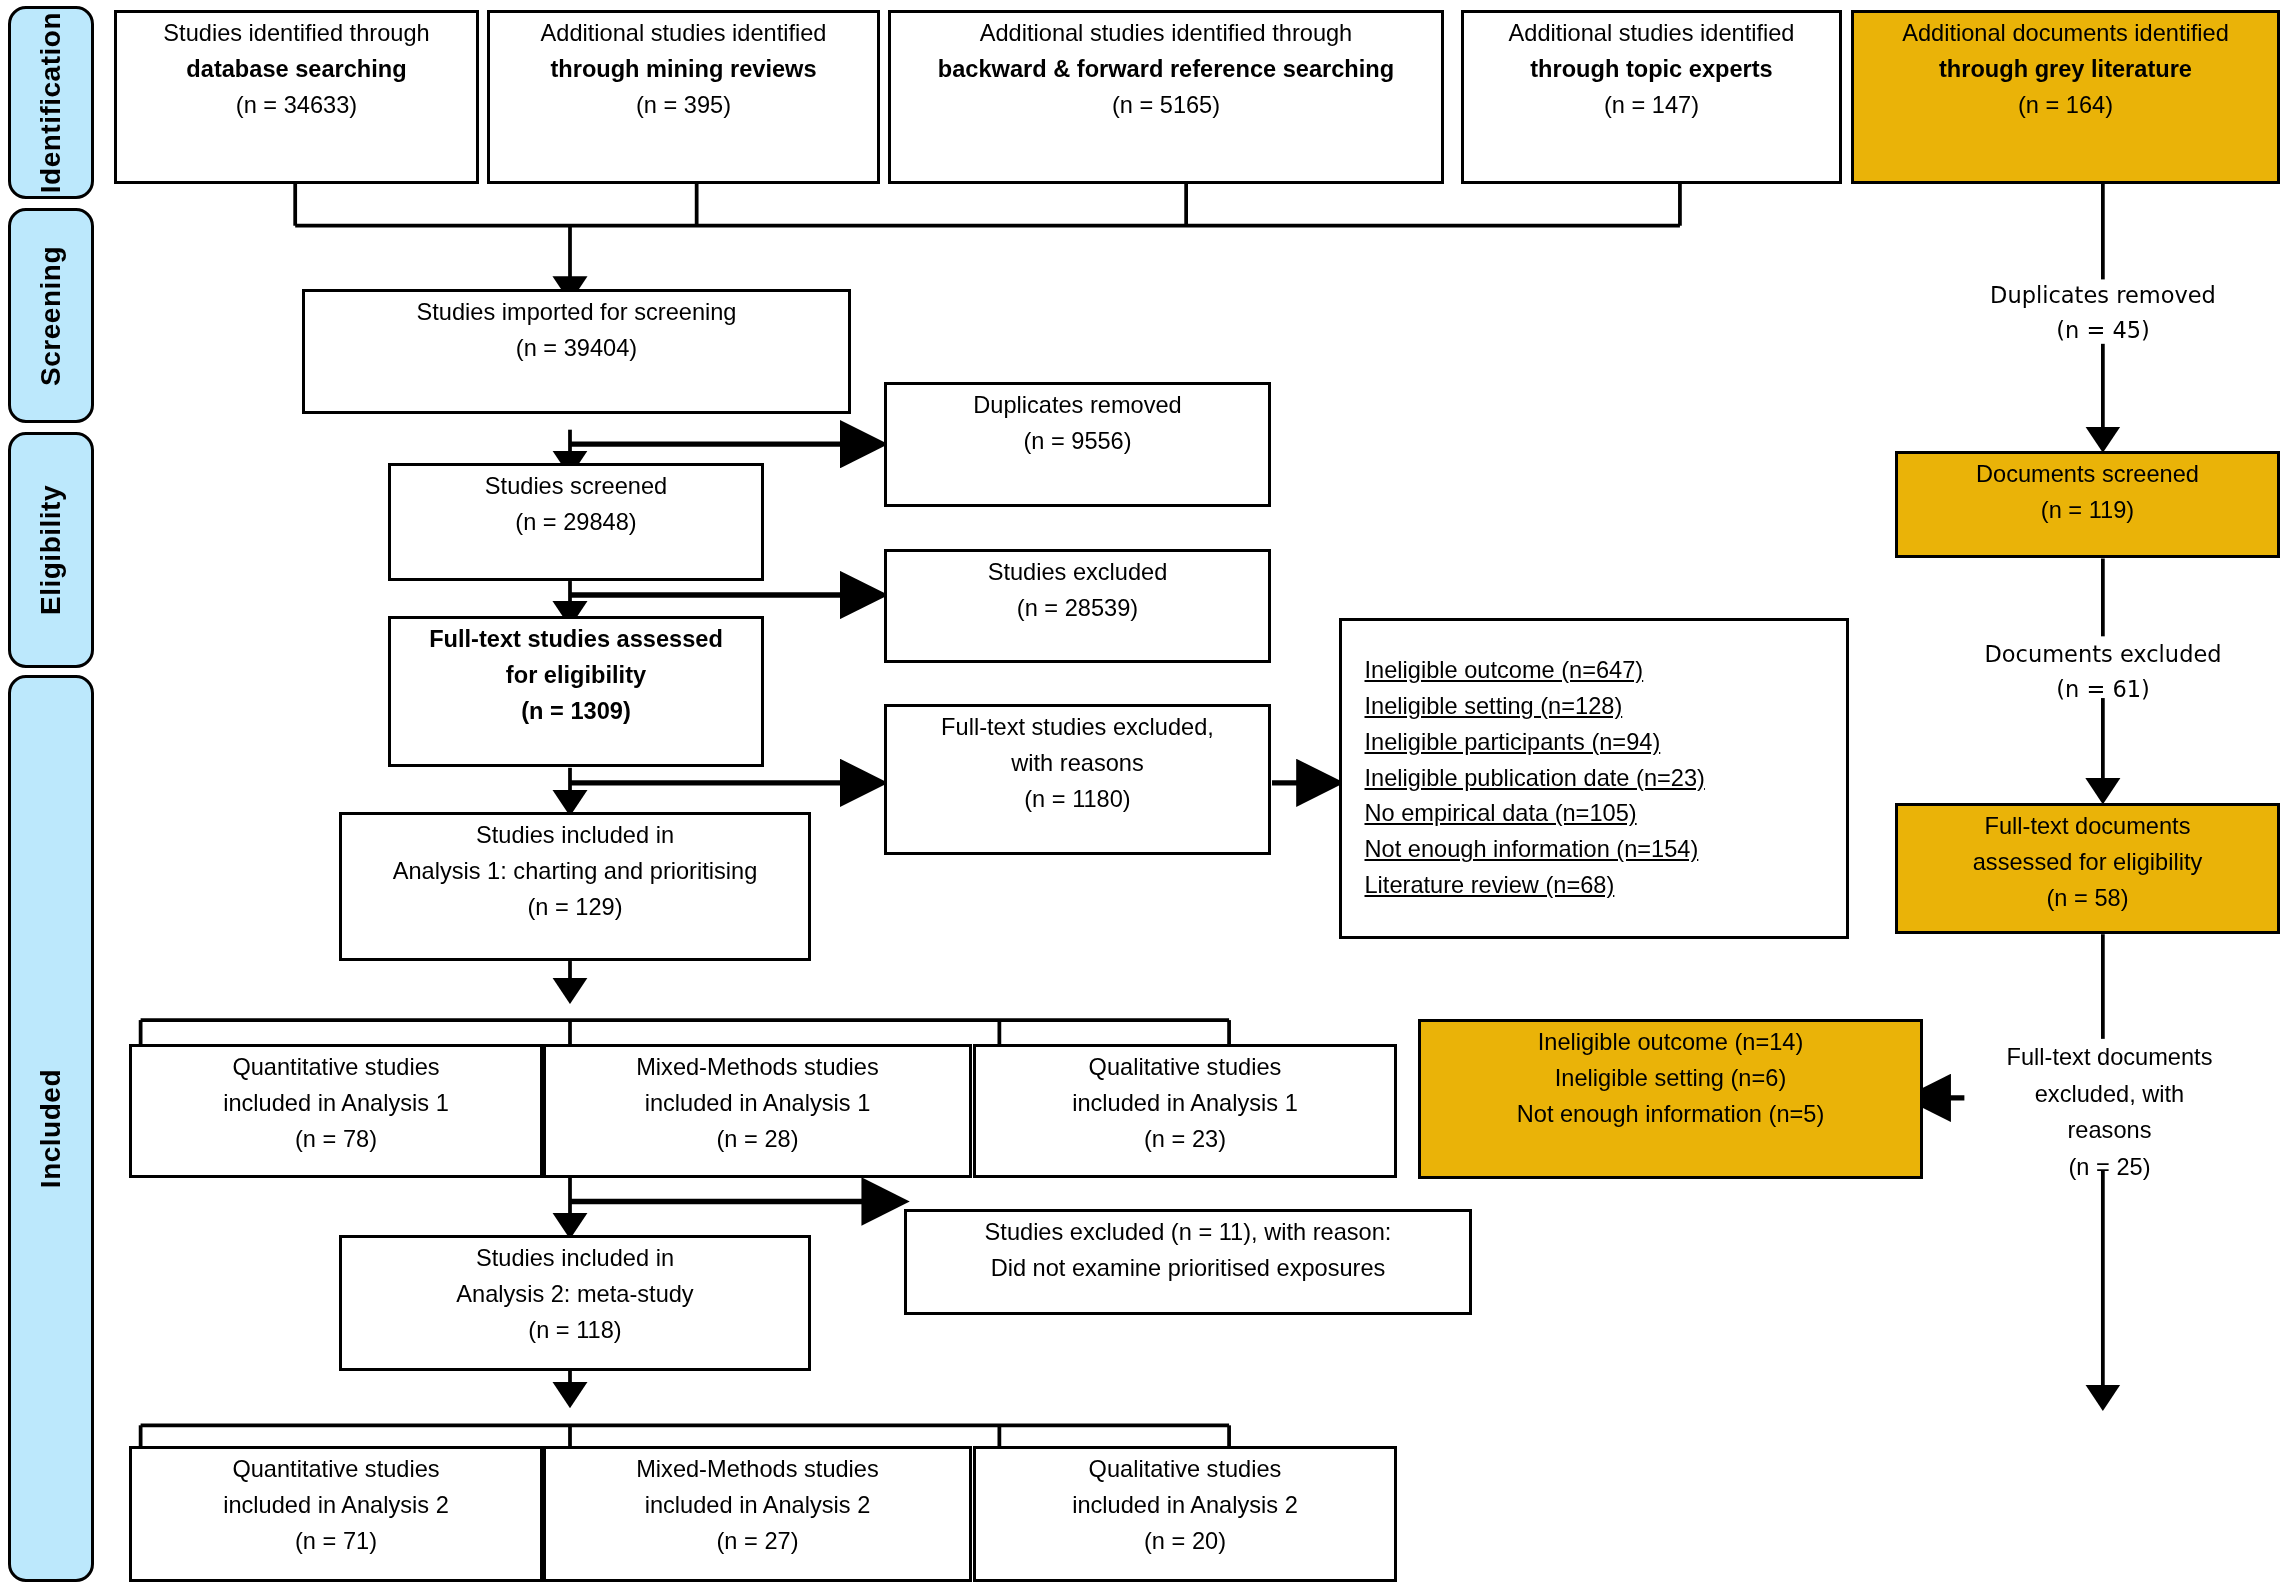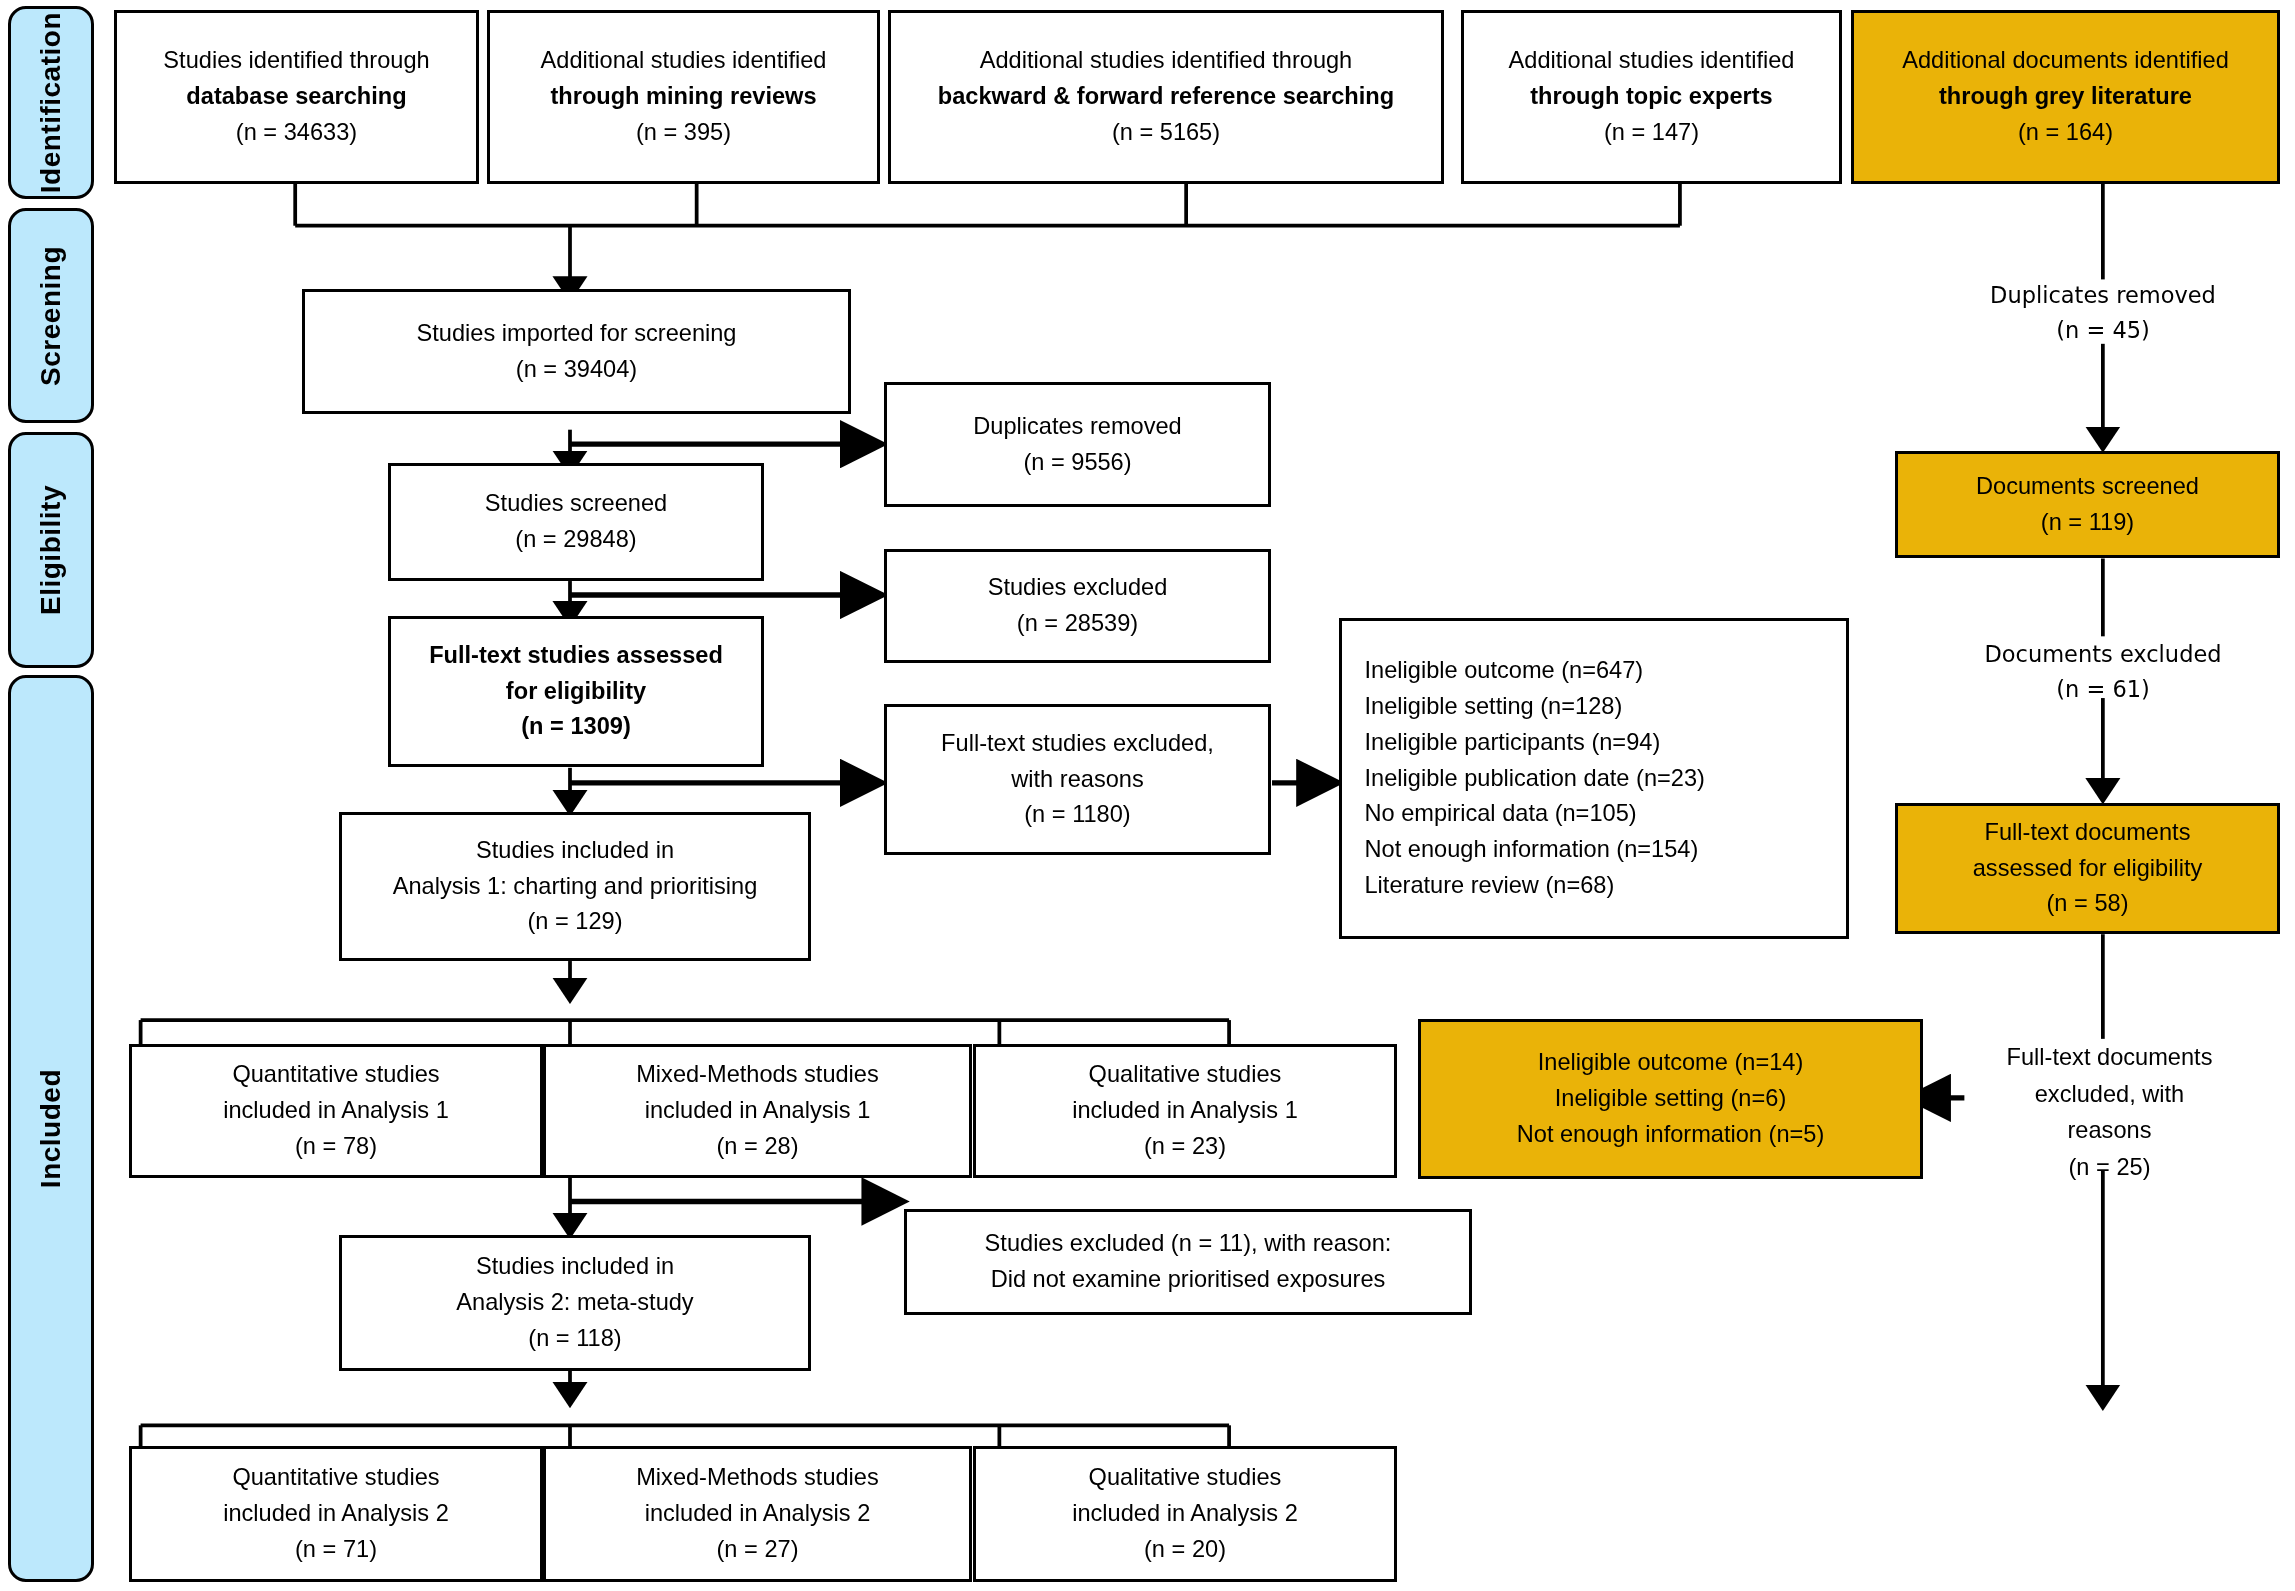--- a/index.html
+++ b/index.html
@@ -39,33 +39,34 @@
   }
   
   .flow-box {
     position: absolute;
     box-sizing: border-box;
     border: 3.2px solid #000000;
     background: #ffffff;
     display: flex;
     flex-direction: column;
     align-items: center;
-    justify-content: center;
+    justify-content: flex-start;
     text-align: center;
     padding: 3.2px 7.5px;
     color: #000000;
   }
   .flow-box.green {
     background: #eab308;
   }
   .flow-box.align-left {
     align-items: flex-start;
     text-align: center;
     justify-content: center;
     padding-left: 22.5px;
+    text-decoration: underline;
   }
   .flow-line {
     font-size: 23.6px;
     line-height: 1.52;
     white-space: nowrap;
   }
   .flow-line b { font-weight: bold; }
   
   .edge-label {
     position: absolute;

